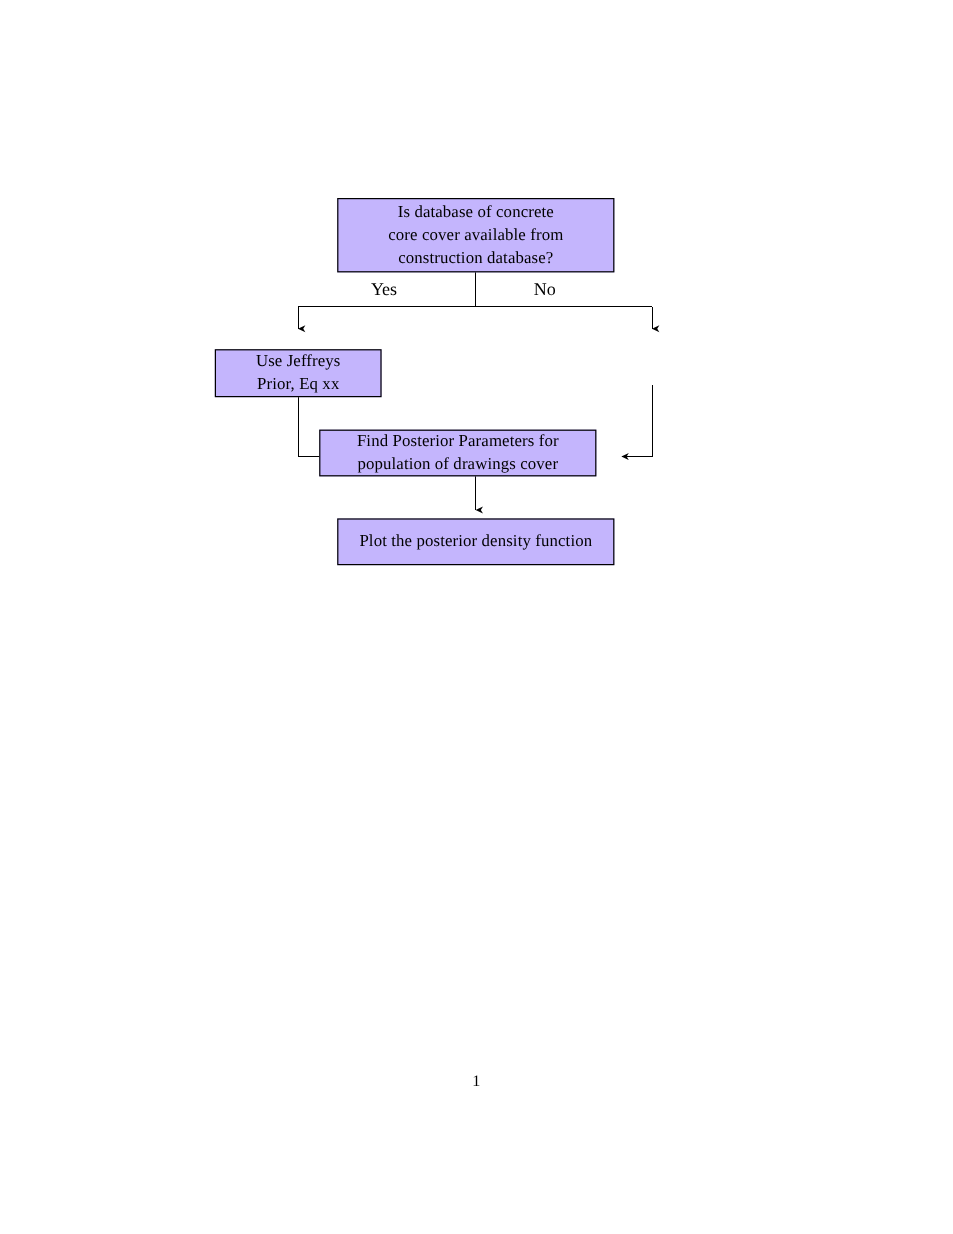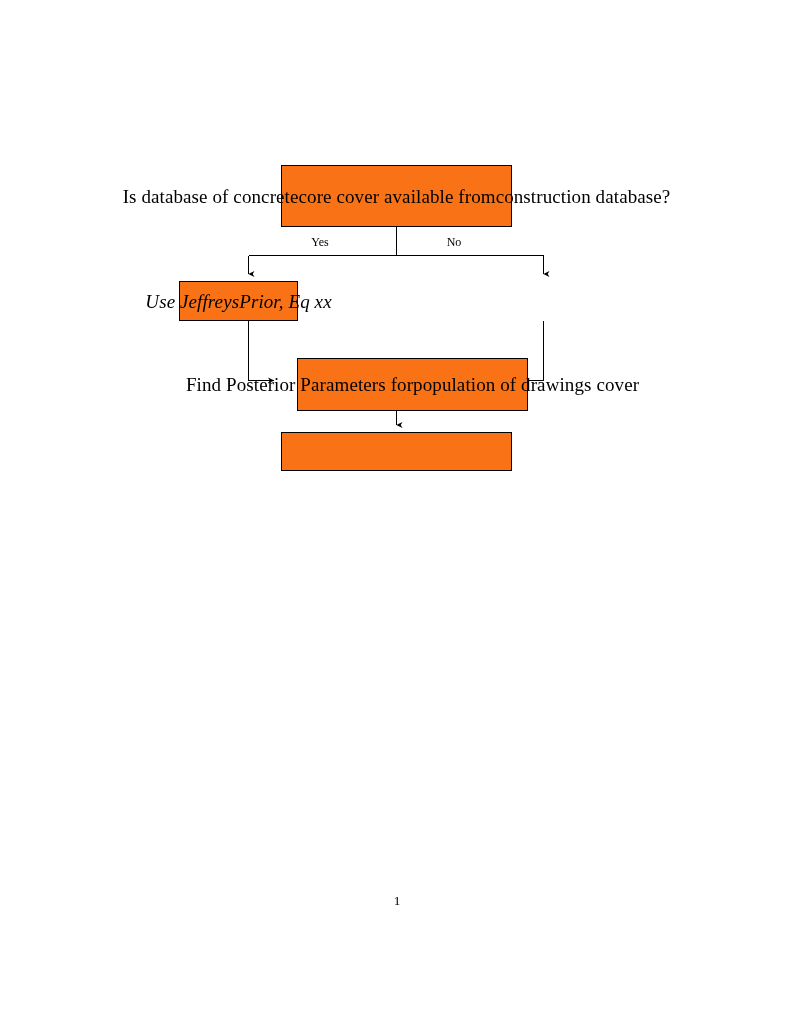--- a/index.html
+++ b/index.html
@@ -30,41 +30,42 @@
     position: absolute;
     left: 0;
     top: 0;
     width: 794px;
     height: 490px;
   }
 
   .node {
     position: absolute;
     border: 1px solid #000000;
-    background: #f97316;
+    background: #c4b5fd;
     box-sizing: border-box;
     display: flex;
+    flex-direction: column;
     align-items: center;
     justify-content: center;
-    font-size: 19px;
+    font-size: 14px;
     line-height: 19px;
     text-align: center;
     letter-spacing: 0.1px;
   }
   .node .line { display: block; white-space: nowrap; }
 
   #node-question { left: 281px; top: 165px; width: 231px; height: 62px; }
-  #node-jeffreys { left: 179px; top: 281px; width: 119px; height: 40px; font-style: italic; }
+  #node-jeffreys { left: 179px; top: 291px; width: 139px; height: 40px; }
   #node-conjugate { left: 473px; top: 281px; width: 140px; height: 40px; }
-  #node-posterior { left: 297px; top: 358px; width: 231px; height: 53px; font-family: Liberation Serif, serif; }
+  #node-posterior { left: 266px; top: 358px; width: 231px; height: 39px; font-family: Liberation Serif, serif; }
   #node-plot { left: 281px; top: 432px; width: 231px; height: 39px; }
 
   .edge-label {
     position: absolute;
-    font-size: 12px;
+    font-size: 15px;
     line-height: 16px;
     text-align: center;
     white-space: nowrap;
   }
   #label-yes { left: 290px; top: 234px; width: 60px; }
   #label-no  { left: 424px; top: 234px; width: 60px; }
 
   .connectors {
     position: absolute;
     left: 0;
@@ -164,20 +165,21 @@
       <span class="line">Prior, Eq xx</span>
     </div>
 
 
     <div class="node" id="node-posterior">
       <span class="line">Find Posterior Parameters for</span>
       <span class="line">population of drawings cover</span>
     </div>
 
     <div class="node" id="node-plot">
+      <span class="line">Plot the posterior density function</span>
     </div>
 
   </div>
 
 
   <div class="page-number">1</div>
 
 </div>
 
 </body></html>

